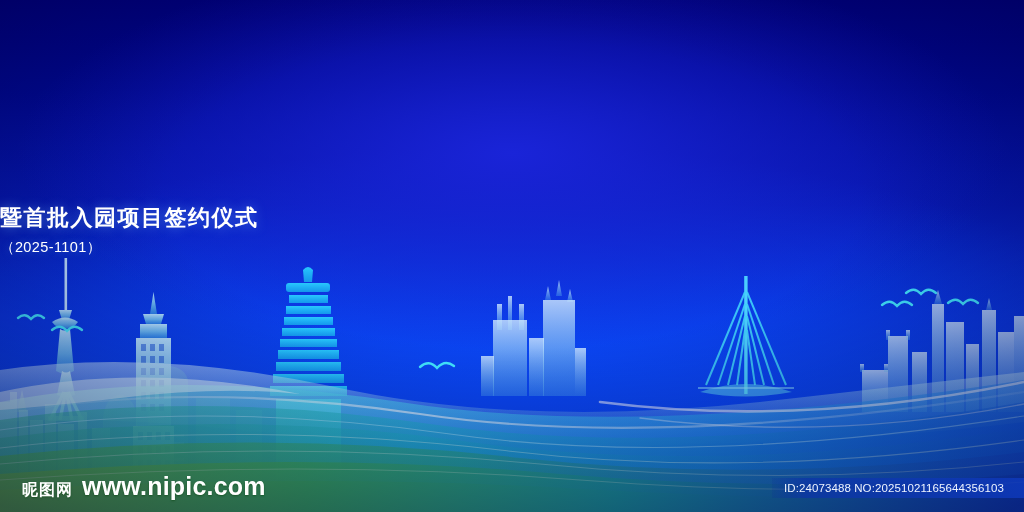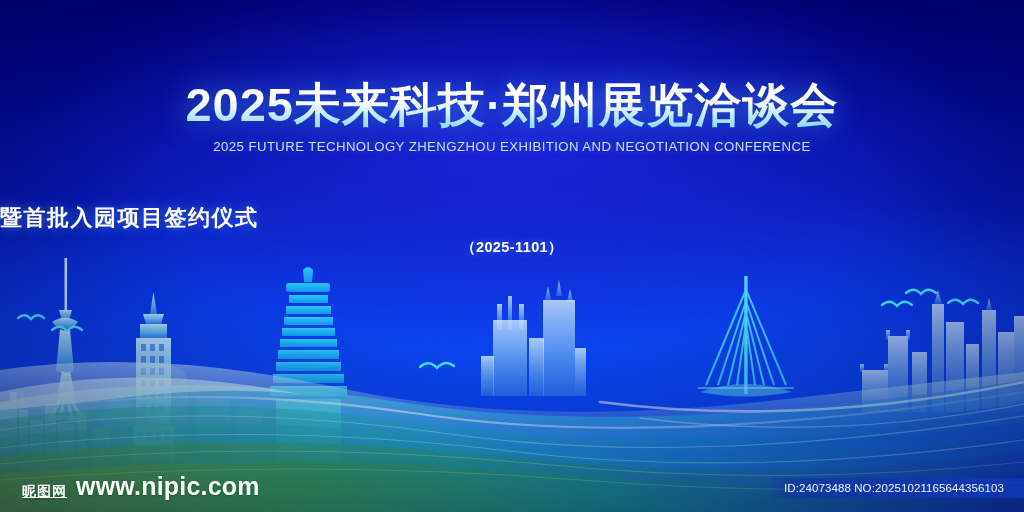--- a/index.html
+++ b/index.html
@@ -30,33 +30,33 @@
     margin-top:9px;font-size:13.2px;letter-spacing:.42px;color:#cfe6ff;
     font-weight:normal;white-space:nowrap;opacity:.96;
     text-shadow:0 0 8px rgba(120,200,255,.35);
   }
   .sub-cn{
     position:absolute;left:0;right:0;top:203px;text-align:left;
     font-size:22px;font-weight:bold;color:#ffffff;letter-spacing:1.5px;
     text-shadow:0 0 12px rgba(120,200,255,.45);
   }
   .sub-date{
-    position:absolute;left:0;right:0;top:238px;text-align:center;
-    font-size:14.5px;font-weight:bold;color:#ffffff;letter-spacing:.4px;
+    position:absolute;left:0;right:0;top:238px;text-align:left;
+    font-size:14.5px;font-weight:normal;color:#ffffff;letter-spacing:.4px;
     text-shadow:0 0 9px rgba(120,200,255,.4);
   }
 
   
   #scene{position:absolute;left:0;bottom:0;width:1024px;height:260px;}
 
   
   .footer{position:absolute;left:0;bottom:0;width:1024px;height:50px;overflow:hidden;}
   .watermark{position:absolute;left:22px;bottom:11px;display:flex;align-items:flex-end;gap:9px;}
-  .wm-cn{font-size:14px;font-weight:bold;color:#ffffff;letter-spacing:1px;
-         text-shadow:0 1px 2px rgba(0,60,0,.45);text-decoration:underline;}
+  .wm-cn{font-size:16px;font-weight:bold;color:#ffffff;letter-spacing:1px;
+         text-shadow:0 1px 2px rgba(0,60,0,.45);}
   .wm-url{font-size:25px;font-weight:bold;color:#ffffff;letter-spacing:.2px;
           text-shadow:0 1px 2px rgba(0,60,0,.45);}
   .idbadge{
     position:absolute;right:0px;bottom:14px;padding:4px 20px 4px 12px;
     font-size:11.5px;color:#eef4ff;letter-spacing:.1px;white-space:nowrap;
     background:linear-gradient(90deg, rgba(10,40,150,.15) 0%, rgba(12,50,170,.68) 14%, rgba(14,58,190,.80) 100%);
   }
 </style>
 </head>
 <body>
@@ -296,24 +296,20 @@
       <path d="M52 330 q8 -7 15 1 q7 -8 15 -1"></path>
       <path d="M420 367 q9 -8 17 1 q8 -9 17 -2"></path>
       <path d="M906 293 q8 -7 15 1 q7 -8 15 -1"></path>
       <path d="M882 305 q8 -7 15 1 q7 -8 15 -1"></path>
       <path d="M948 303 q8 -7 15 1 q7 -8 15 -1"></path>
     </g>
   </svg>
 
   <div class="vignette"></div>
 
-  <div class="headline">
-    <div class="title-cn">2025未来科技·郑州展览洽谈会</div>
-    <div class="title-en">2025 FUTURE TECHNOLOGY ZHENGZHOU EXHIBITION AND NEGOTIATION CONFERENCE</div>
-  </div>
   <div class="sub-cn">暨首批入园项目签约仪式</div>
   <div class="sub-date">（2025-1101）</div>
 
   <div class="footer">
     <div class="watermark">
       <span class="wm-cn">昵图网</span>
       <span class="wm-url">www.nipic.com</span>
     </div>
     <div class="idbadge">ID:24073488 NO:20251021165644356103</div>
   </div>

